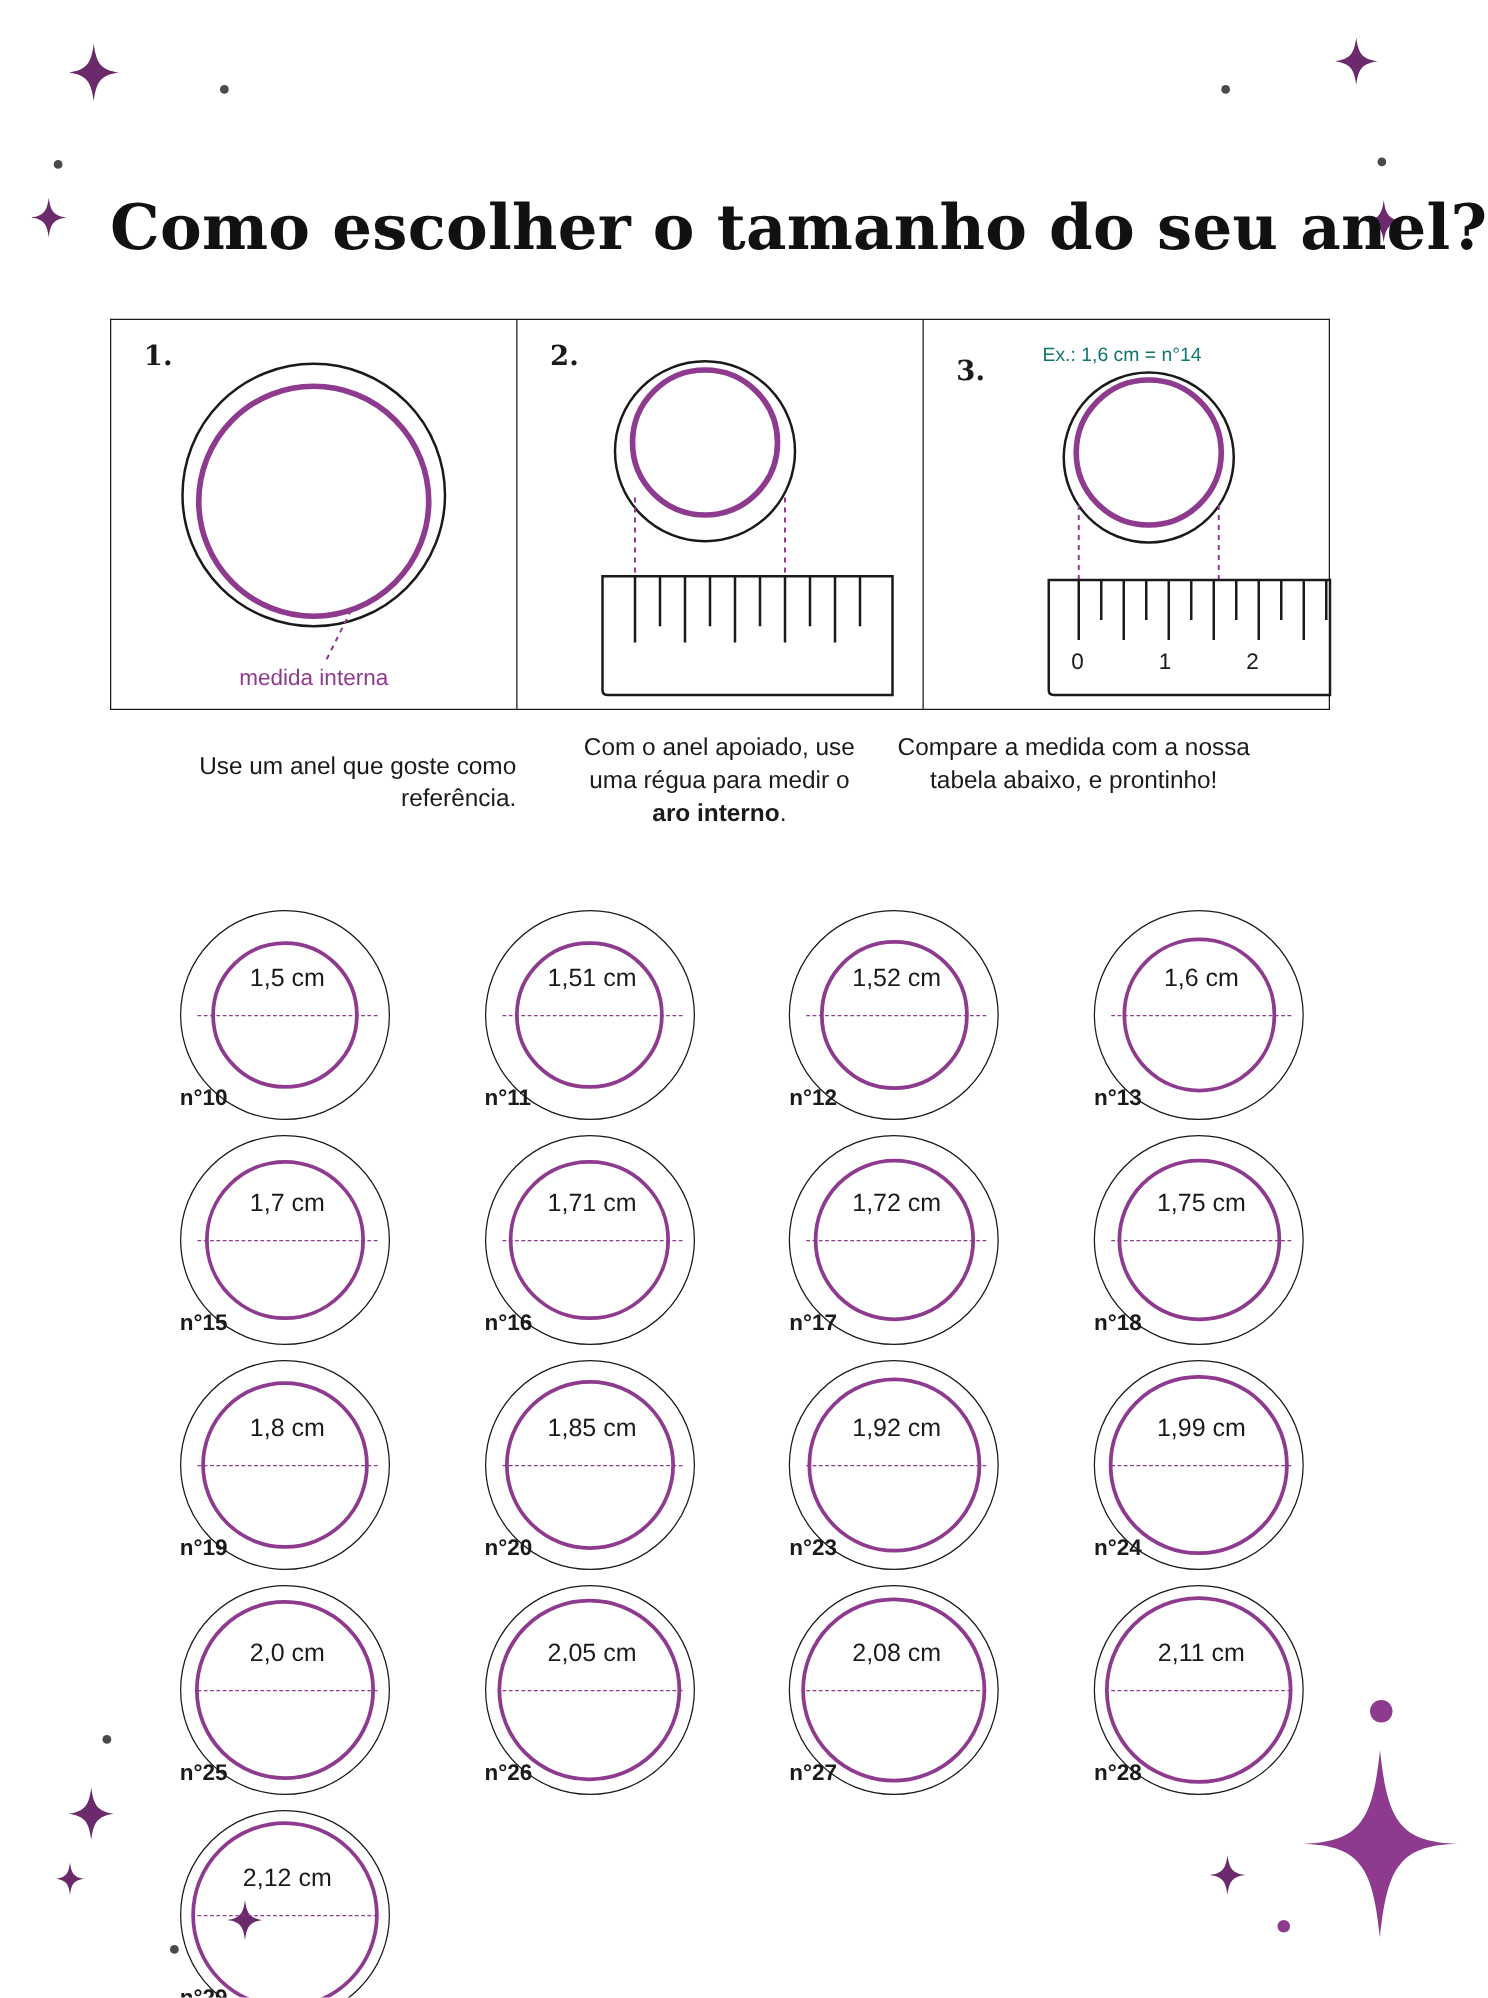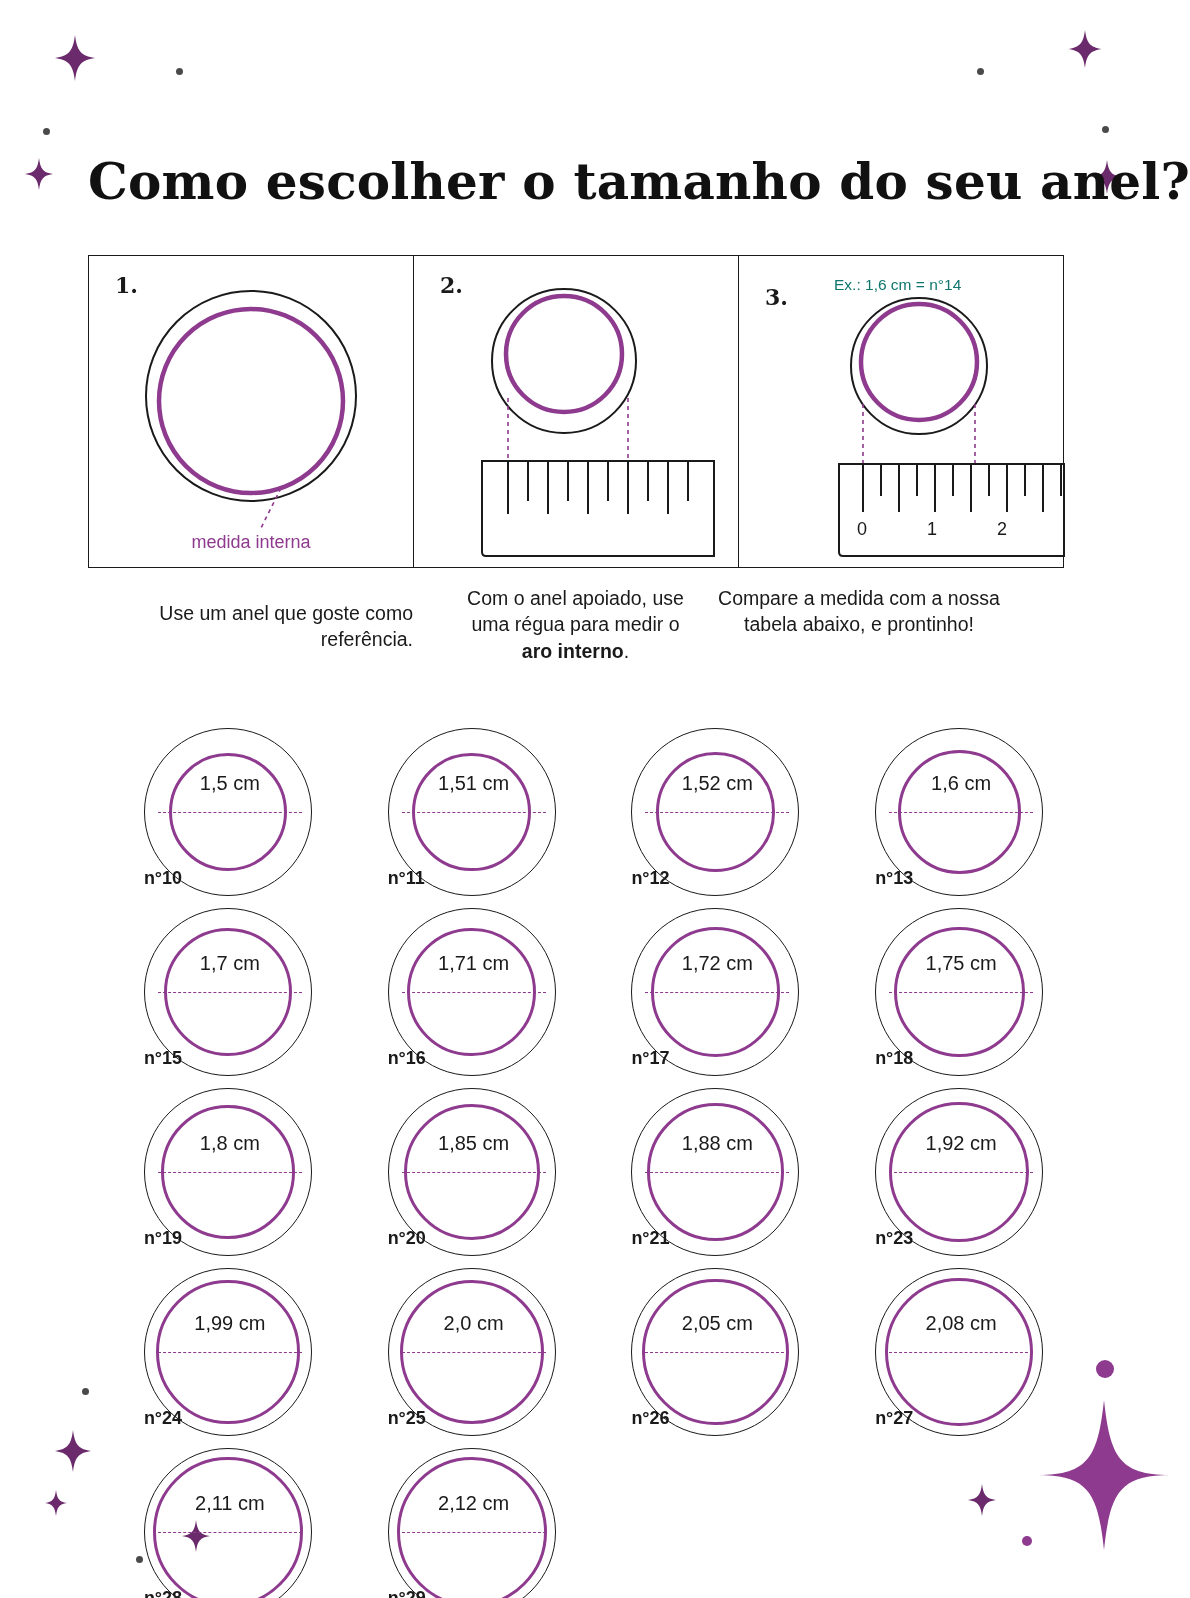--- a/index.html
+++ b/index.html
@@ -382,29 +382,20 @@
         <div class="outer"></div>
         <div class="inner" style="left:15.967741935483872px; top:15.967741935483872px; width:136.06451612903226px; height:136.06451612903226px;"></div>
         <div class="divider"></div>
         <div class="cm-text">1,85 cm</div>
         <div class="n-text">n°20</div>
       </div>
     </div>
     <div class="cell">
       <div class="ring">
         <div class="outer"></div>
-        <div class="inner" style="left:15.193548387096783px; top:15.193548387096783px; width:137.61290322580643px; height:137.61290322580643px;"></div>
-        <div class="divider"></div>
-        <div class="cm-text">1,88 cm</div>
-        <div class="n-text">n°21</div>
-      </div>
-    </div>
-    <div class="cell">
-      <div class="ring">
-        <div class="outer"></div>
         <div class="inner" style="left:14.161290322580655px; top:14.161290322580655px; width:139.6774193548387px; height:139.6774193548387px;"></div>
         <div class="divider"></div>
         <div class="cm-text">1,92 cm</div>
         <div class="n-text">n°23</div>
       </div>
     </div>
     <div class="cell">
       <div class="ring">
         <div class="outer"></div>
         <div class="inner" style="left:12.354838709677423px; top:12.354838709677423px; width:143.29032258064515px; height:143.29032258064515px;"></div>

